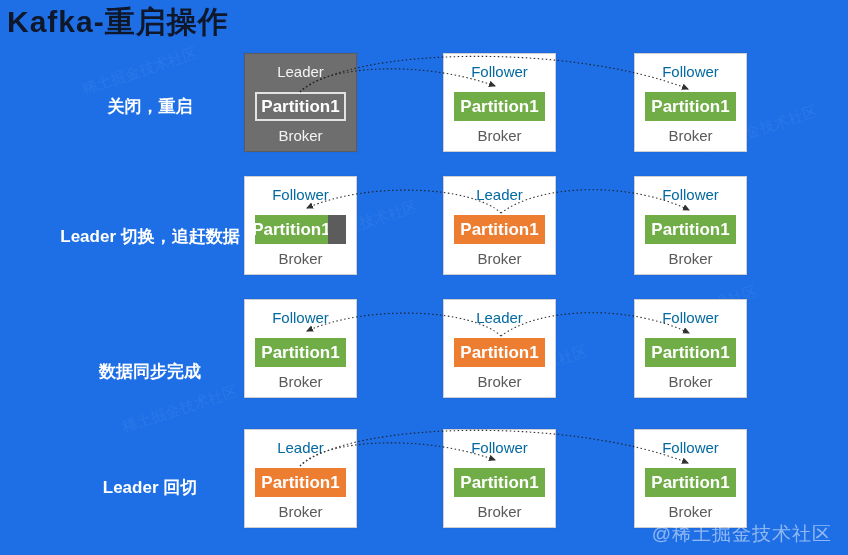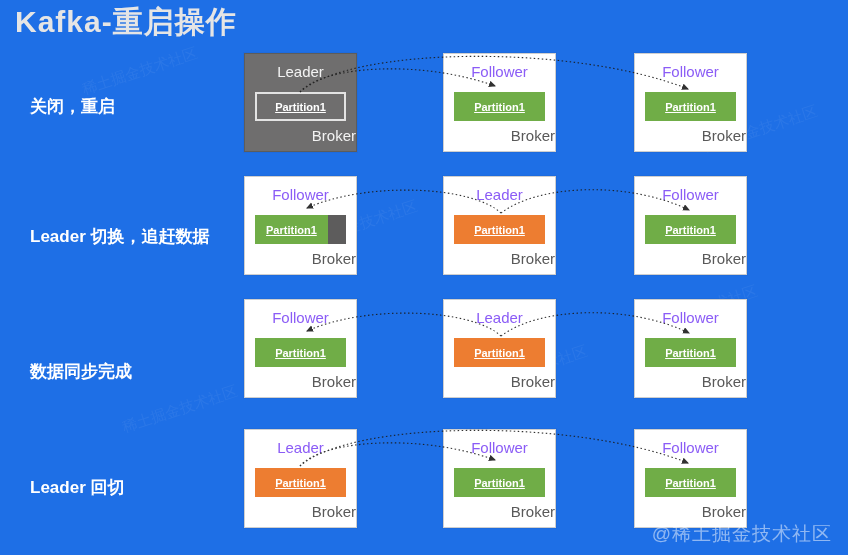--- a/index.html
+++ b/index.html
@@ -5,54 +5,53 @@
   html,body{margin:0;padding:0;}
   .stage{
     position:relative;
     width:848px;height:555px;
     background:#1e6fe6;
     overflow:hidden;
     font-family:"Liberation Sans","DejaVu Sans",sans-serif;
   }
   .title{
     position:absolute;left:7px;top:2px;
-    font-size:30px;font-weight:bold;color:#e5e5e5;
+    font-size:30px;font-weight:bold;color:#0f172a;
     letter-spacing:1px;
-    margin-left:8px;
   }
   .row-label{
     position:absolute;left:30px;width:240px;height:24px;
-    text-align:left;line-height:24px;
+    text-align:center;line-height:24px;
     color:#ffffff;font-size:17px;font-weight:600;
   }
   .broker-box{
     position:absolute;width:113px;height:99px;
     background:#ffffff;border:1px solid #cfcfcf;
     box-sizing:border-box;
     box-shadow:0 0 0 1px rgba(0,0,0,0.03);
   }
   .broker-box.offline{
     background:#6f6e6e;border:1px solid #5c5c5c;
   }
   .role{
     position:absolute;top:9px;left:0;right:0;
-    text-align:center;font-size:15px;color:#8b5cf6;
+    text-align:center;font-size:15px;color:#0369a1;
   }
   .broker-name{
     position:absolute;bottom:7px;left:0;right:0;
-    text-align:right;font-size:15px;color:#595959;
+    text-align:center;font-size:15px;color:#595959;
   }
   .offline .role,.offline .broker-name{color:#f3f3f3;}
   .partition{
     position:absolute;top:38px;left:10px;width:91px;height:29px;
     display:flex;align-items:center;justify-content:center;
     box-sizing:border-box;
   }
   .partition .pt{
-    font-size:11px;font-weight:bold;color:#ffffff;text-decoration:underline;
+    font-size:17px;font-weight:bold;color:#ffffff;
   }
   .partition.green{background:#70ad47;}
   .partition.orange{background:#ed7d31;}
   .partition.gray{background:#6f6e6e;border:2px solid #e3e3e3;}
   .partition.catchup{position:absolute;}
   .partition.catchup .pt{margin-right:20%;}
   .lag{
     position:absolute;right:0;top:0;bottom:0;width:20%;
     background:#5d5c5c;
   }

